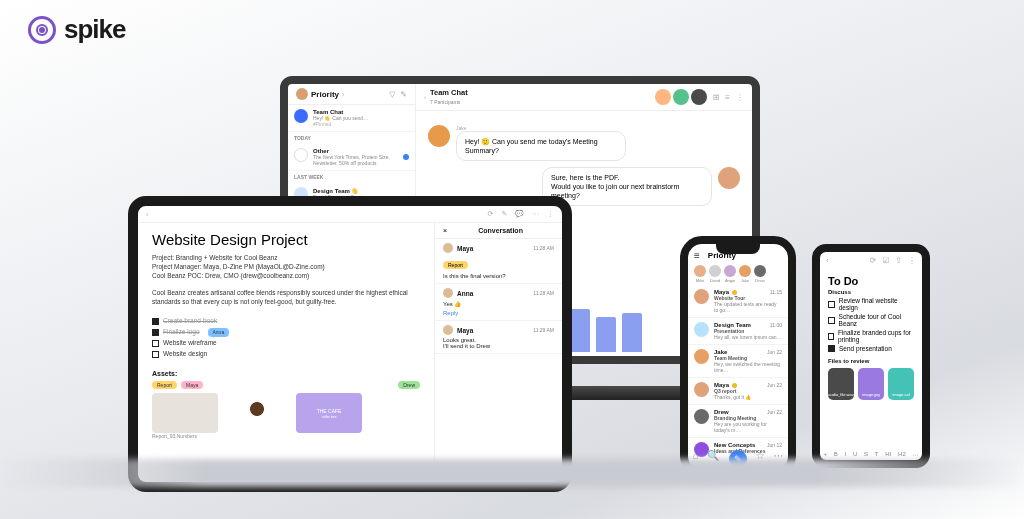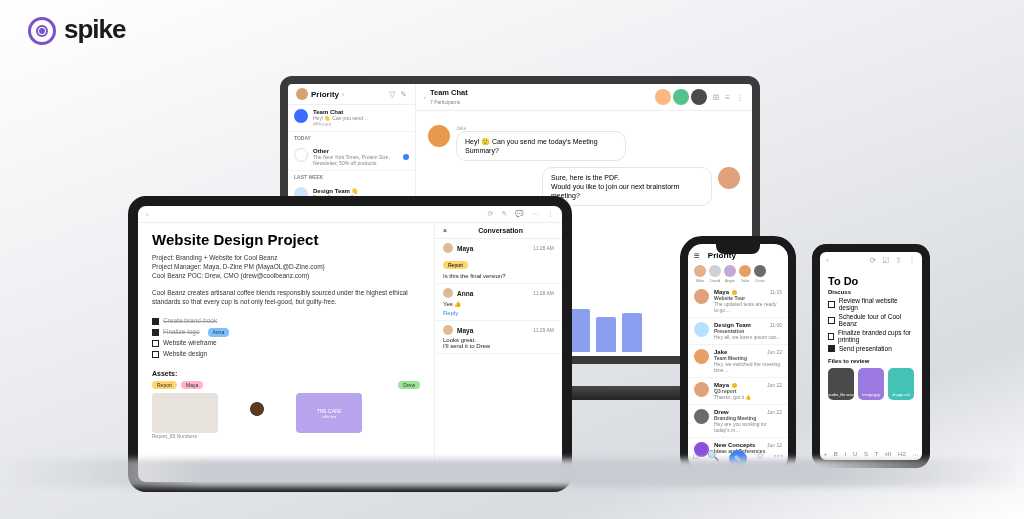--- a/index.html
+++ b/index.html
@@ -4,21 +4,21 @@
 <style>
   *{margin:0;padding:0;box-sizing:border-box;}
   body{
     width:1024px;height:519px;
     font-family:Arial,Helvetica,sans-serif;
     background:linear-gradient(160deg,#ffffff,#e8eaee 50%,#d8dbe0 80%,#ffffff);
     position:relative;
     overflow:hidden;
   }
   
-  .brand{position:absolute;top:14px;left:28px;display:flex;align-items:flex-end;gap:8px;}
+  .brand{position:absolute;top:14px;left:28px;display:flex;align-items:center;gap:8px;}
   .brand-icon{width:28px;height:28px;border:3px solid #7b53c9;border-radius:50%;position:relative;}
   .brand-icon::after{content:"";position:absolute;inset:5px;border:2px solid #7b53c9;border-radius:50%;}
   .brand-icon::before{content:"";position:absolute;width:6px;height:6px;background:#7b53c9;border-radius:50%;left:50%;top:50%;transform:translate(-50%,-50%);}
   .brand-text{font-size:26px;font-weight:700;color:#1a1a1a;letter-spacing:-1px;}
 
   
   .floor{position:absolute;left:0;right:0;bottom:32px;height:28px;
     background:linear-gradient(90deg,transparent,#c8cbd1 20%,#c8cbd1 80%,transparent);
     filter:blur(3px);}
 
@@ -52,21 +52,21 @@
   .chat-avatars{display:flex;gap:2px;}
   .tri-av{width:16px;height:16px;border-radius:50%;}
   .lap-chart{position:absolute;bottom:4px;left:50px;right:110px;height:58px;display:flex;align-items:flex-end;gap:6px;}
   .bar{flex:1;background:#8a9fef;border-radius:2px 2px 0 0;}
   .bar-lbl{position:absolute;bottom:-8px;font-size:4px;color:#aaa;text-align:center;}
 
   
   .tab-split{display:flex;height:calc(100% - 14px);}
   .tab-l{flex:1;padding:8px 14px;overflow:hidden;}
   .tab-r{width:128px;border-left:1px solid #eee;display:flex;flex-direction:column;}
-  .doc-title{font-size:15px;font-weight:700;margin-bottom:6px;}
+  .doc-title{font-size:15px;font-weight:400;margin-bottom:6px;}
   .doc-body{font-size:6.5px;color:#333;line-height:1.35;}
   .chk{display:flex;align-items:center;gap:4px;font-size:6.5px;margin:2px 0;}
   .box{width:7px;height:7px;border:1px solid #222;display:inline-block;}
   .box.filled{background:#222;}
   .strike{text-decoration:line-through;color:#999;}
   .tag{font-size:5px;padding:1px 5px;border-radius:4px;}
   .asset-row{display:flex;gap:6px;margin-top:4px;}
   .asset{width:66px;height:40px;border-radius:4px;background:#ddd;}
   .conv-item{padding:4px 8px;border-bottom:1px solid #f2f2f2;}
   .reply-pill{color:#3b82f6;font-size:6px;margin-top:3px;}

